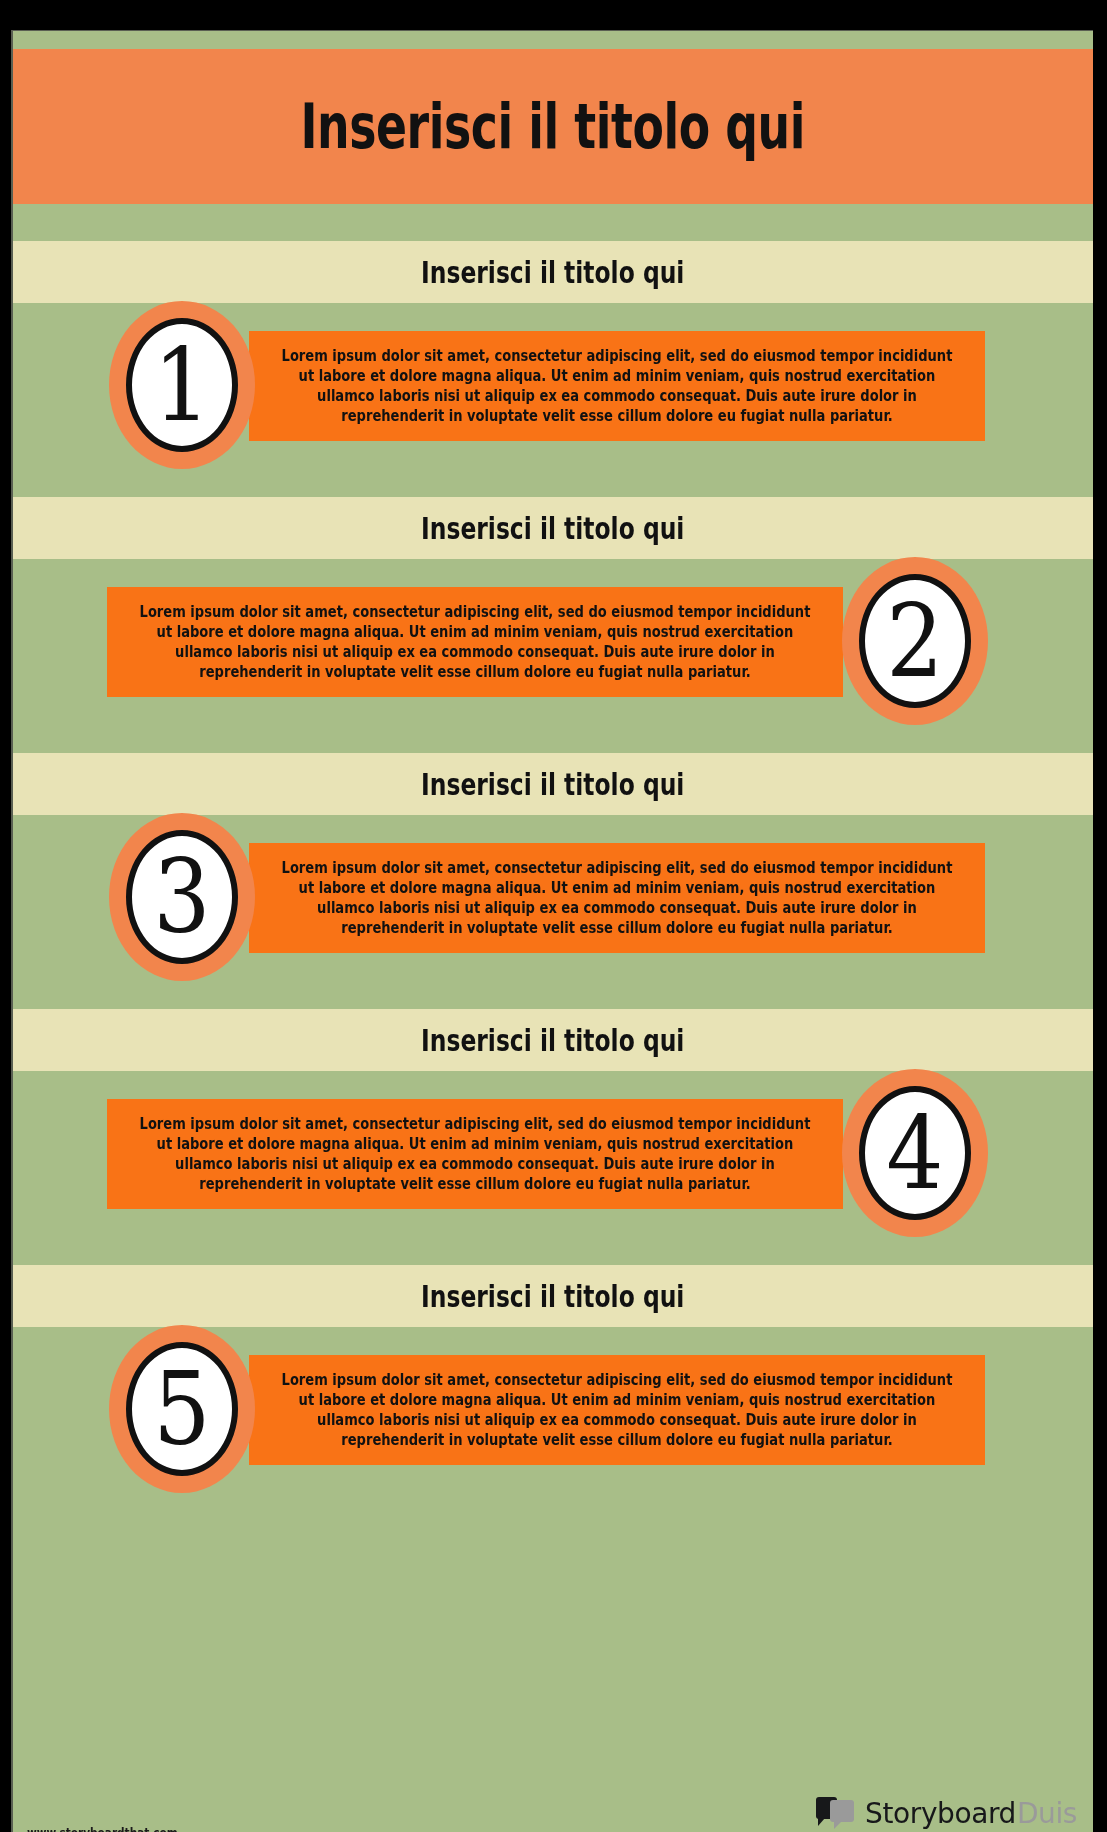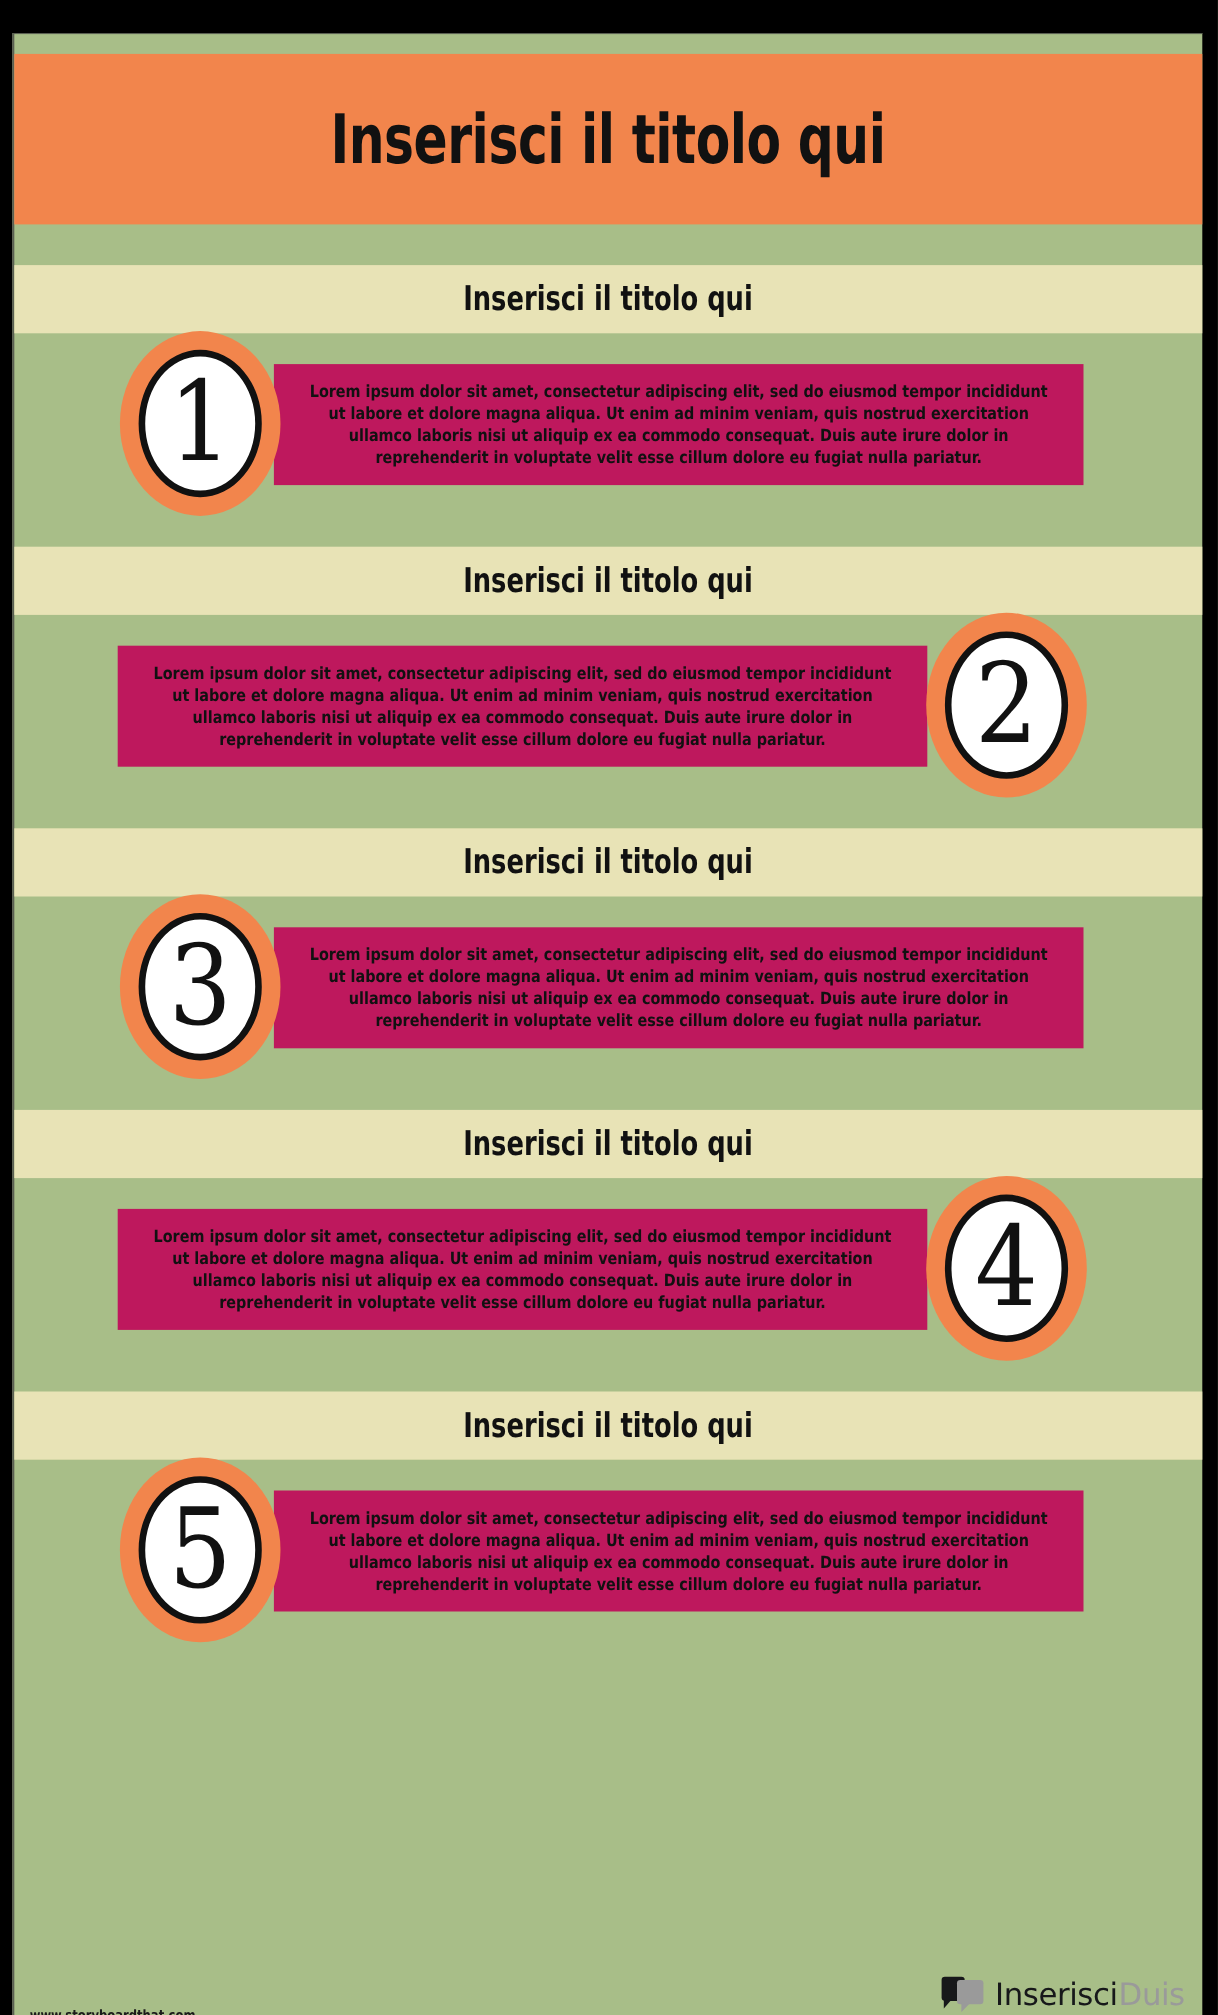--- a/index.html
+++ b/index.html
@@ -76,21 +76,21 @@
     line-height: 1;
   }
 
   .content-row { position: absolute; left: 0; width: 1080px; height: 190px; }
 
   
   .text-band {
     position: absolute;
     top: 28px;
     height: 110px;
-    background: #be185d;
+    background: #f97316;
     display: flex;
     align-items: center;
     justify-content: flex-end;
     box-sizing: border-box;
     padding: 0 14px;
   }
   .body-text {
     font-family: "DejaVu Sans Condensed", "Liberation Sans Narrow", "Liberation Sans", sans-serif;
     font-weight: bold;
     font-size: 15.3px;
@@ -280,17 +280,17 @@
     </div>
   </div>
 
   <div id="footer-url">www.storyboardthat.com</div>
 
   <div id="logo">
     <span id="logo-mark">
       <span id="logo-bubble-back"></span>
       <span id="logo-bubble-front"></span>
     </span>
-    <span class="logo-word" id="logo-storyboard">Inserisci</span>
+    <span class="logo-word" id="logo-storyboard">Storyboard</span>
     <span class="logo-word" id="logo-that" style="margin-left:-8px;">Duis</span>
   </div>
 
 </div>
 
 </body></html>

